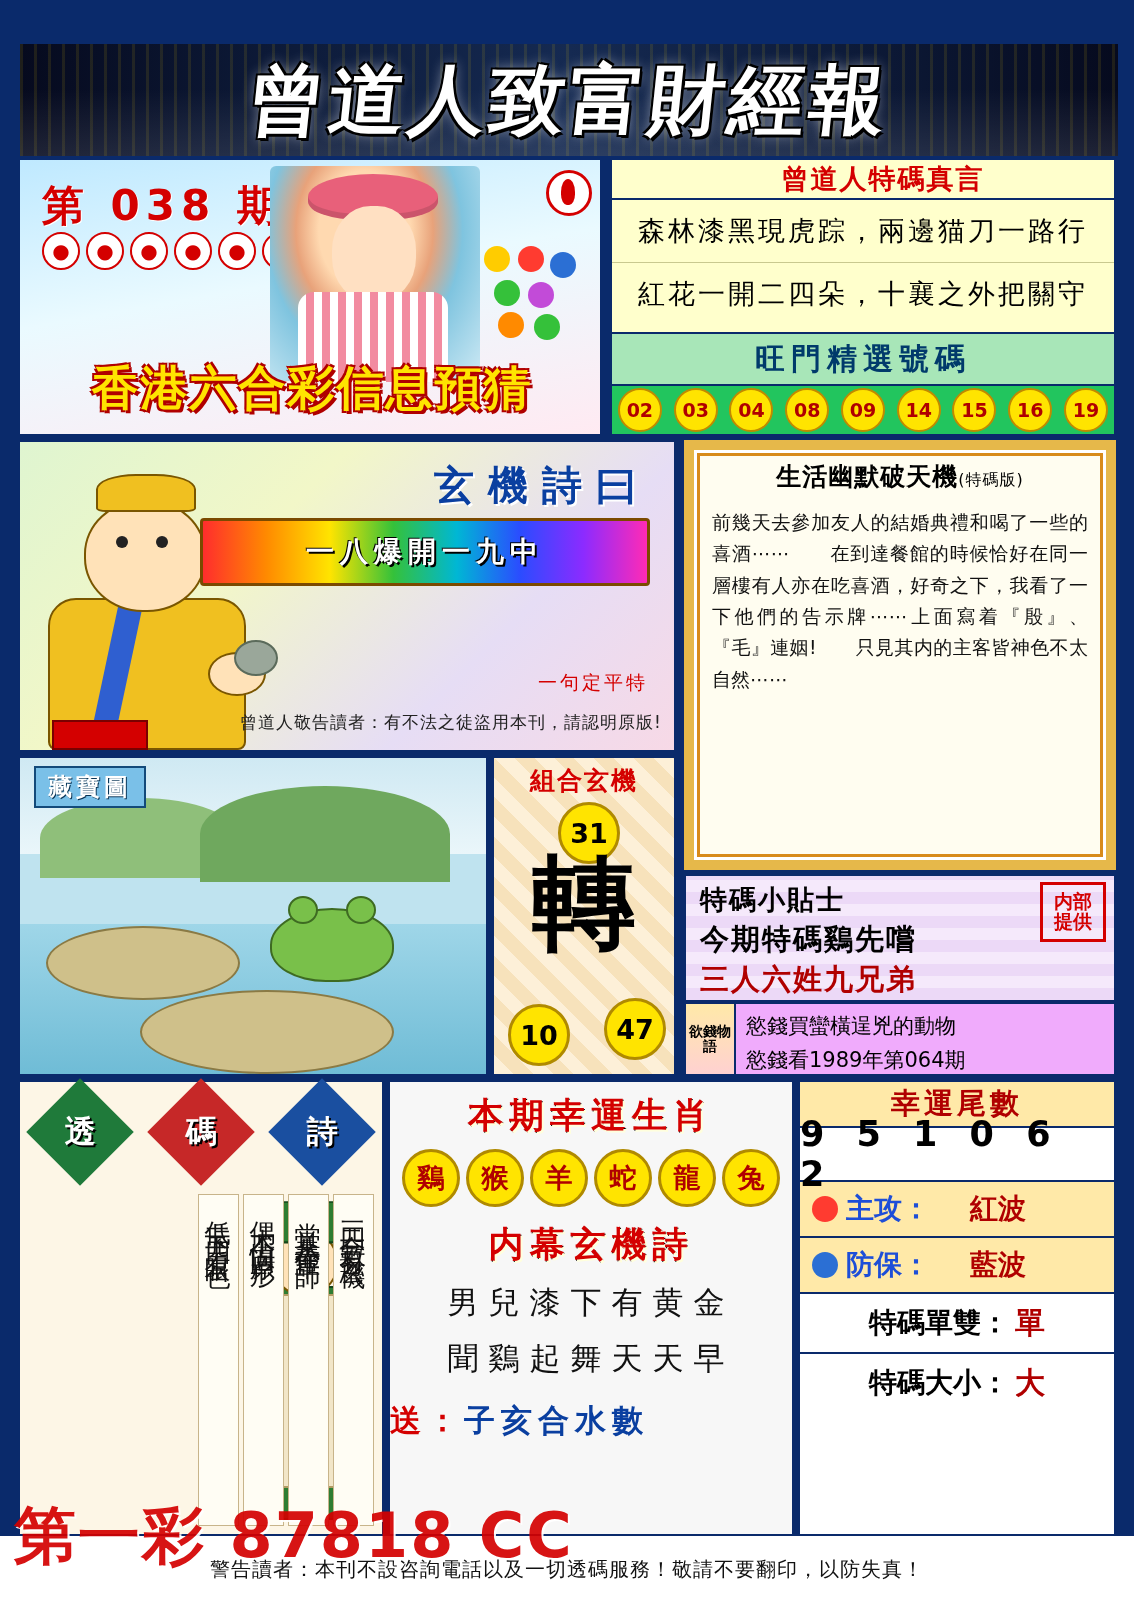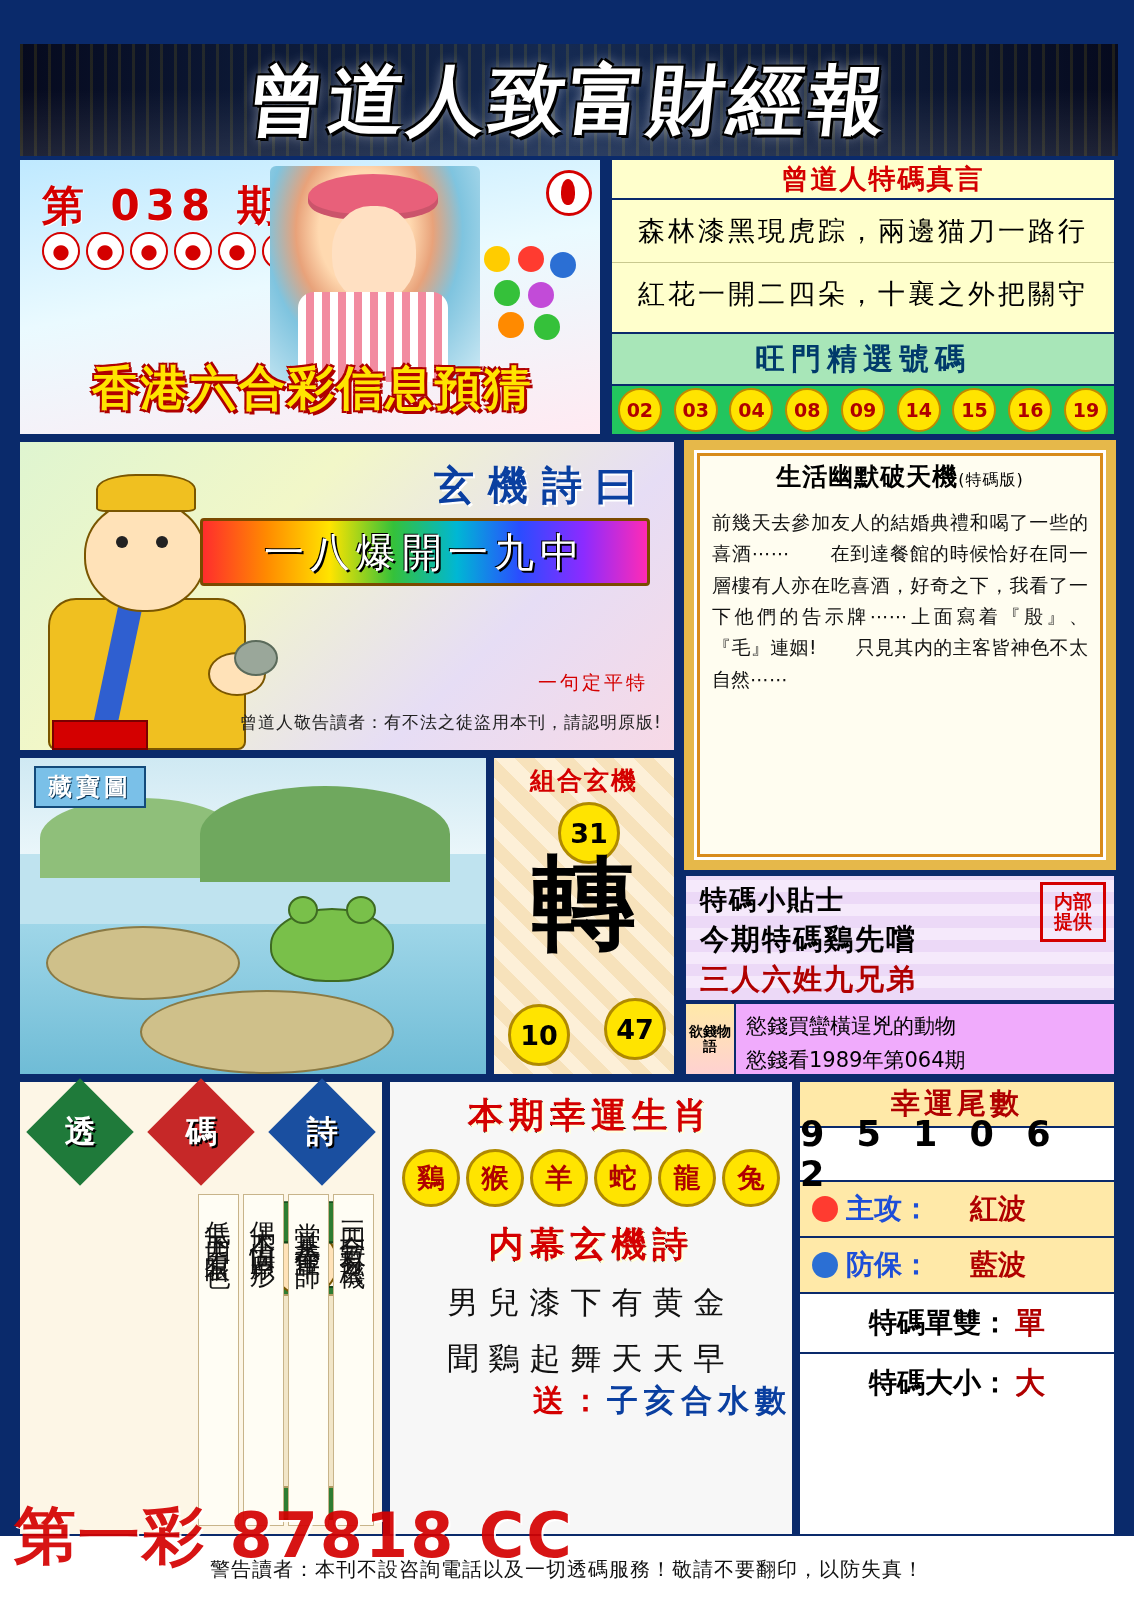--- a/index.html
+++ b/index.html
@@ -73,21 +73,21 @@
     display:flex;align-items:center;justify-content:center;font-size:19px;font-weight:bold;color:#b00000;}
 
   
   .xuanji{left:18px;top:440px;width:658px;height:312px;
     background:linear-gradient(135deg,#dff5d0 0%,#f2f7c8 35%,#e6ddf5 70%,#f7d9e6 100%);}
   .xuanji .hdr{position:absolute;right:24px;top:16px;font-size:40px;font-weight:bold;color:#0a3fa0;
     letter-spacing:14px;text-shadow:2px 2px 0 #fff;}
   .rainbow{position:absolute;left:180px;top:76px;width:444px;height:62px;border:3px solid #7b4a00;
     background:linear-gradient(90deg,#ff2d2d,#ff8a00,#ffe400,#35c13a,#00b7d4,#2b4cff,#8c2bff,#ff2bb5);
     display:flex;align-items:center;justify-content:center;border-radius:4px;}
-  .rainbow span{font-size:40px;font-weight:normal;color:#fff;letter-spacing:6px;
+  .rainbow span{font-size:28px;font-weight:bold;color:#fff;letter-spacing:6px;
     text-shadow:2px 2px 0 #000,-1px -1px 0 #000;}
   .xuanji .sub{position:absolute;right:26px;bottom:54px;font-size:19px;color:#d40000;letter-spacing:3px;}
   .xuanji .warn{position:absolute;left:220px;bottom:16px;font-size:17px;color:#222;letter-spacing:1px;}
   .oldman{position:absolute;left:10px;top:30px;width:230px;height:270px;}
   .om-hat{position:absolute;left:66px;top:2px;width:96px;height:34px;border-radius:40% 40% 10% 10%;background:#f0c020;border:2px solid #7a5600;}
   .om-face{position:absolute;left:54px;top:28px;width:118px;height:108px;border-radius:48%;background:#ffe2b8;border:2px solid #7a5600;}
   .om-eye{position:absolute;width:12px;height:12px;border-radius:50%;background:#222;}
   .om-body{position:absolute;left:18px;top:126px;width:194px;height:148px;border-radius:28px 28px 8px 8px;
     background:#f0c020;border:2px solid #7a5600;}
   .om-sash{position:absolute;left:74px;top:132px;width:24px;height:140px;background:#2f5fd0;transform:rotate(12deg);}
@@ -158,21 +158,21 @@
   
   .center{left:388px;top:1080px;width:406px;height:456px;background:#f7f7f7;}
   .c-t1{margin-top:10px;text-align:center;font-size:35px;font-weight:bold;color:#d40000;letter-spacing:6px;
     text-shadow:2px 2px 0 #ffd,1px 1px 0 #000;}
   .zodiacs{display:flex;justify-content:center;gap:6px;margin-top:10px;}
   .zball{width:52px;height:52px;border-radius:50%;background:#ffe400;border:3px solid #b08a00;
     display:flex;align-items:center;justify-content:center;font-size:27px;font-weight:bold;color:#b00000;}
   .c-t2{margin-top:14px;text-align:center;font-size:35px;font-weight:bold;color:#d40000;letter-spacing:6px;
     text-shadow:2px 2px 0 #ffd,1px 1px 0 #000;}
   .c-line{margin-top:14px;text-align:center;font-size:31px;letter-spacing:10px;color:#111;}
-  .c-send{margin-top:0;text-align:right;font-size:31px;font-weight:bold;letter-spacing:6px;color:#d40000;}
+  .c-send{margin-top:20px;text-align:left;font-size:31px;font-weight:bold;letter-spacing:6px;color:#d40000;}
   .c-send b{color:#0a3fa0;}
 
   
   .right{left:798px;top:1080px;width:318px;height:456px;background:#fff;}
   .r-cell{box-sizing:border-box;border-bottom:2px solid #0a2a6b;display:flex;align-items:center;justify-content:center;}
   .r-title{height:46px;background:#ffe9a8;color:#b00000;font-size:29px;font-weight:bold;letter-spacing:4px;}
   .r-digits{height:54px;background:#fff;color:#000;font-size:35px;letter-spacing:10px;font-weight:bold;}
   .r-title2{height:48px;background:#cfeede;color:#b00000;font-size:29px;font-weight:bold;letter-spacing:4px;}
   .r-row{height:56px;background:#ffe9a8;display:flex;align-items:center;padding-left:12px;box-sizing:border-box;
     border-bottom:2px solid #0a2a6b;gap:8px;}

